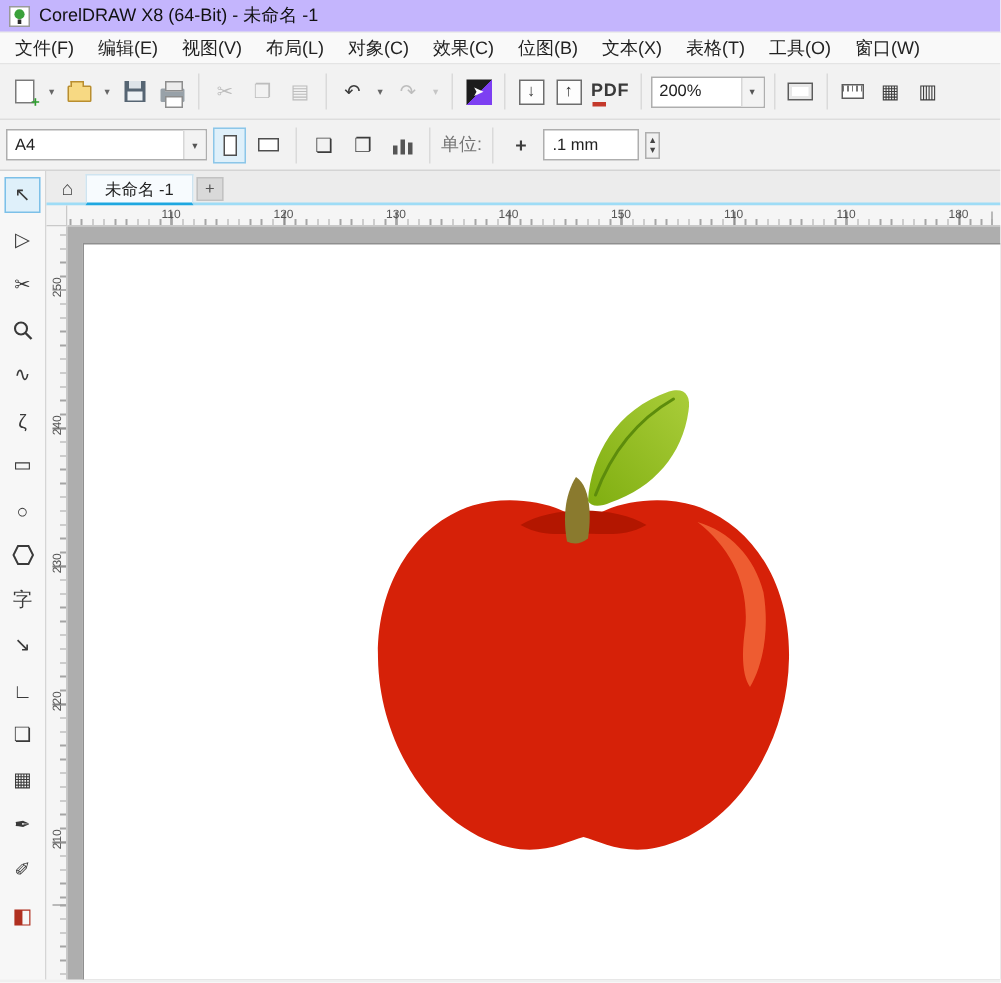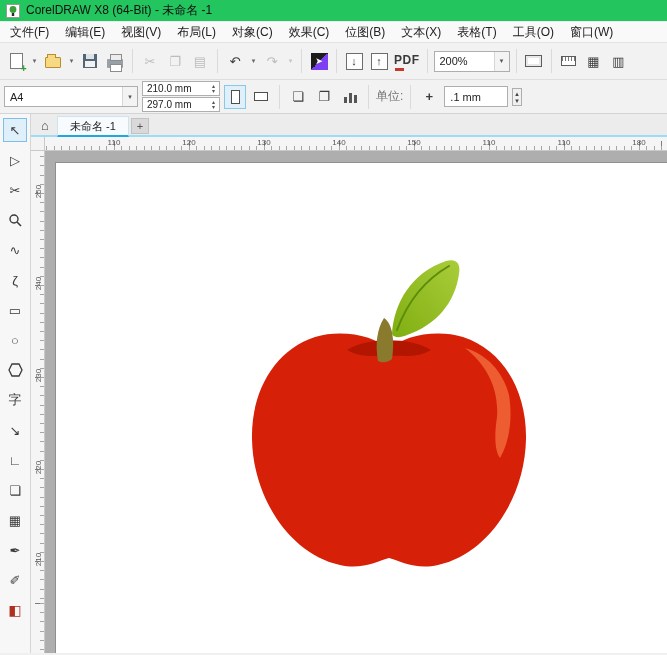--- a/index.html
+++ b/index.html
@@ -5,21 +5,21 @@
   * { box-sizing: border-box; }
   html,body { margin:0; padding:0; }
   body {
     width:667px; height:655px; overflow:hidden;
     font-family:"Liberation Sans","DejaVu Sans",sans-serif;
     font-size:12px; background:#f0f0f0; color:#222;
     -webkit-font-smoothing:antialiased;
   }
 
   
-  .titlebar { height:22px; background:#22c55e; display:flex; align-items:center; gap:6px; padding:0 6px; border-bottom:1px solid #ececec; }
+  .titlebar { height:22px; background:#c4b5fd; display:flex; align-items:center; gap:6px; padding:0 6px; border-bottom:1px solid #ececec; }
   .titlebar .ttl { font-size:12px; color:#111; white-space:nowrap; }
 
   
   .menubar { height:21px; background:#f9f9f9; display:flex; align-items:flex-start; padding:0 2px; border-bottom:1px solid #e4e4e4; }
   .menubar span { padding:2px 8px; white-space:nowrap; cursor:default; }
 
   
   .toolbar { height:37px; background:#f2f2f2; display:flex; align-items:center; gap:3px; padding:0 5px; border-bottom:1px solid #dddddd; overflow:hidden; white-space:nowrap; }
   .propbar { height:34px; background:#f2f2f2; display:flex; align-items:center; gap:4px; padding:0 4px; border-bottom:1px solid #d4d4d4; overflow:hidden; white-space:nowrap; }
   .tb { min-width:22px; height:24px; display:flex; align-items:center; justify-content:center; border:1px solid transparent; color:#3c3c3c; font-size:13px; }
@@ -182,36 +182,20 @@
     </div>
   <div class="tb">▦</div>
   <div class="tb">▥</div>
 </div>
 
 <div class="propbar">
   <div class="combo" style="width:134px">
     <span class="val">A4</span>
     <span class="arrow">▾</span>
   </div>
-  <div class="sizefields">
-    <div class="spinrow">
-      <span>210.0 mm</span>
-      <span class="spin">
-          <span>▴</span>
-          <span>▾</span>
-        </span>
-    </div>
-    <div class="spinrow">
-      <span>297.0 mm</span>
-      <span class="spin">
-          <span>▴</span>
-          <span>▾</span>
-        </span>
-    </div>
-  </div>
   <div class="pbtn active">
       <span class="port"></span>
     </div>
   <div class="pbtn">
       <span class="land"></span>
     </div>
   <div class="sep"></div>
   <div class="tb">❏</div>
   <div class="tb">❐</div>
   <div class="tb">

